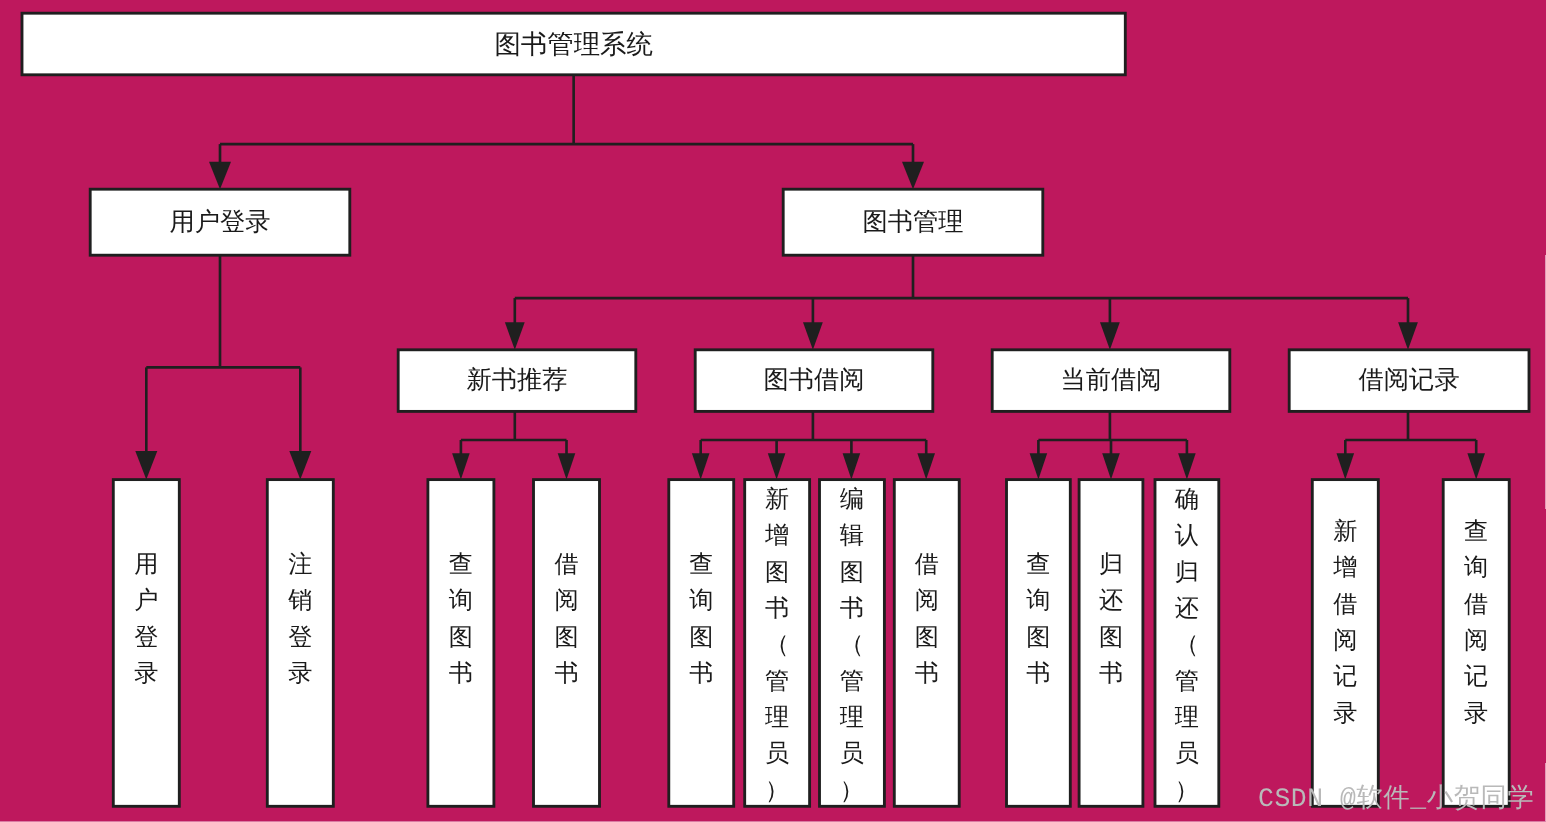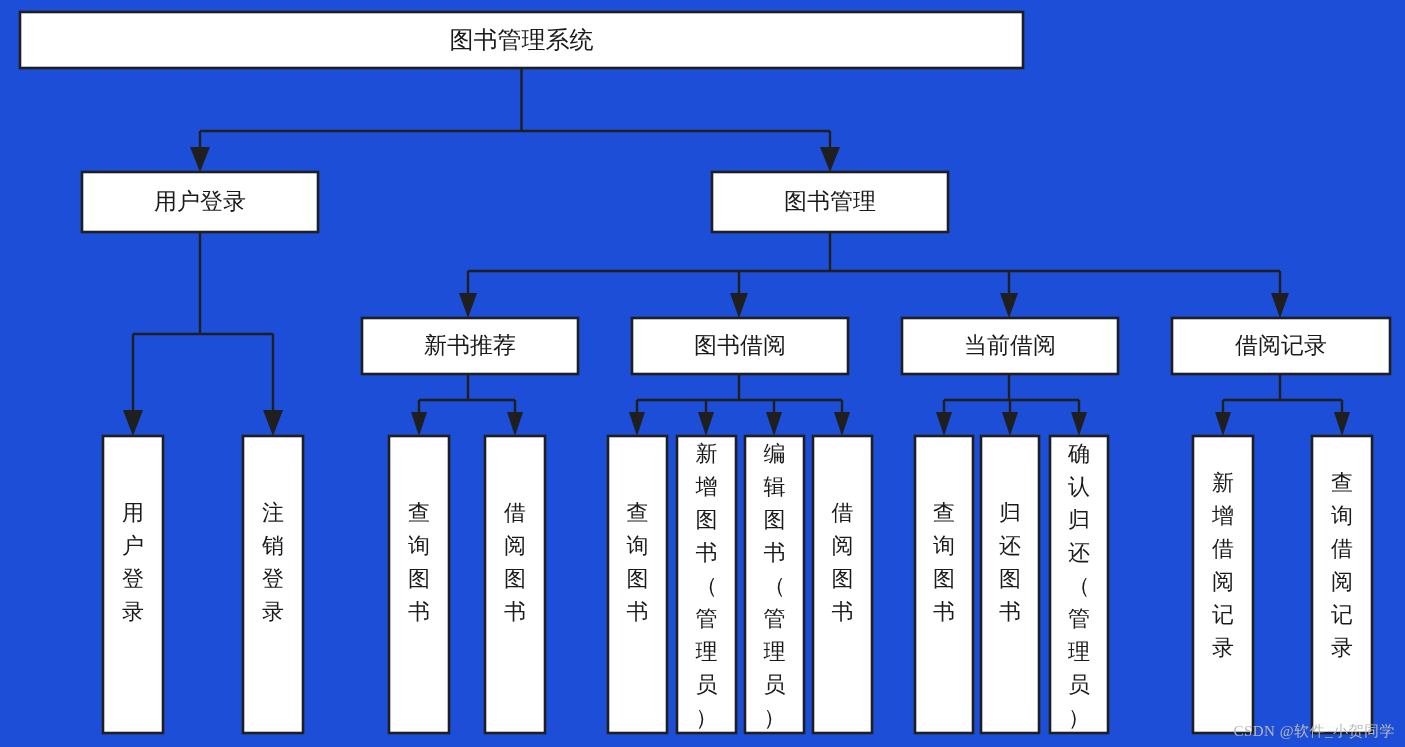--- a/index.html
+++ b/index.html
@@ -7,21 +7,21 @@
     padding: 0;
     background: #ffffff;
   }
   body {
     font-family: "Liberation Sans", "DejaVu Sans", sans-serif;
   }
   #diagram-root {
     position: relative;
     width: 1405px;
     height: 747px;
-    background: #1d4ed8;
+    background: #be185d;
     overflow: hidden;
   }
   svg.flow {
     position: absolute;
     top: 0;
     left: 0;
     width: 1405px;
     height: 747px;
   }
   .node-box {
@@ -52,22 +52,22 @@
     stroke-linecap: butt;
   }
   .arrow-head {
     fill: #1f1f1f;
     stroke: none;
   }
   .watermark {
     position: absolute;
     right: 10px;
     bottom: 6px;
-    font-family: Liberation Serif, serif;
-    font-size: 15px;
+    font-family: Liberation Mono, monospace;
+    font-size: 24px;
     color: #b9b9b9;
     letter-spacing: 0.5px;
     white-space: nowrap;
     user-select: none;
   }
 </style>
 </head>
 <body>
 
 <div id="diagram-root">

